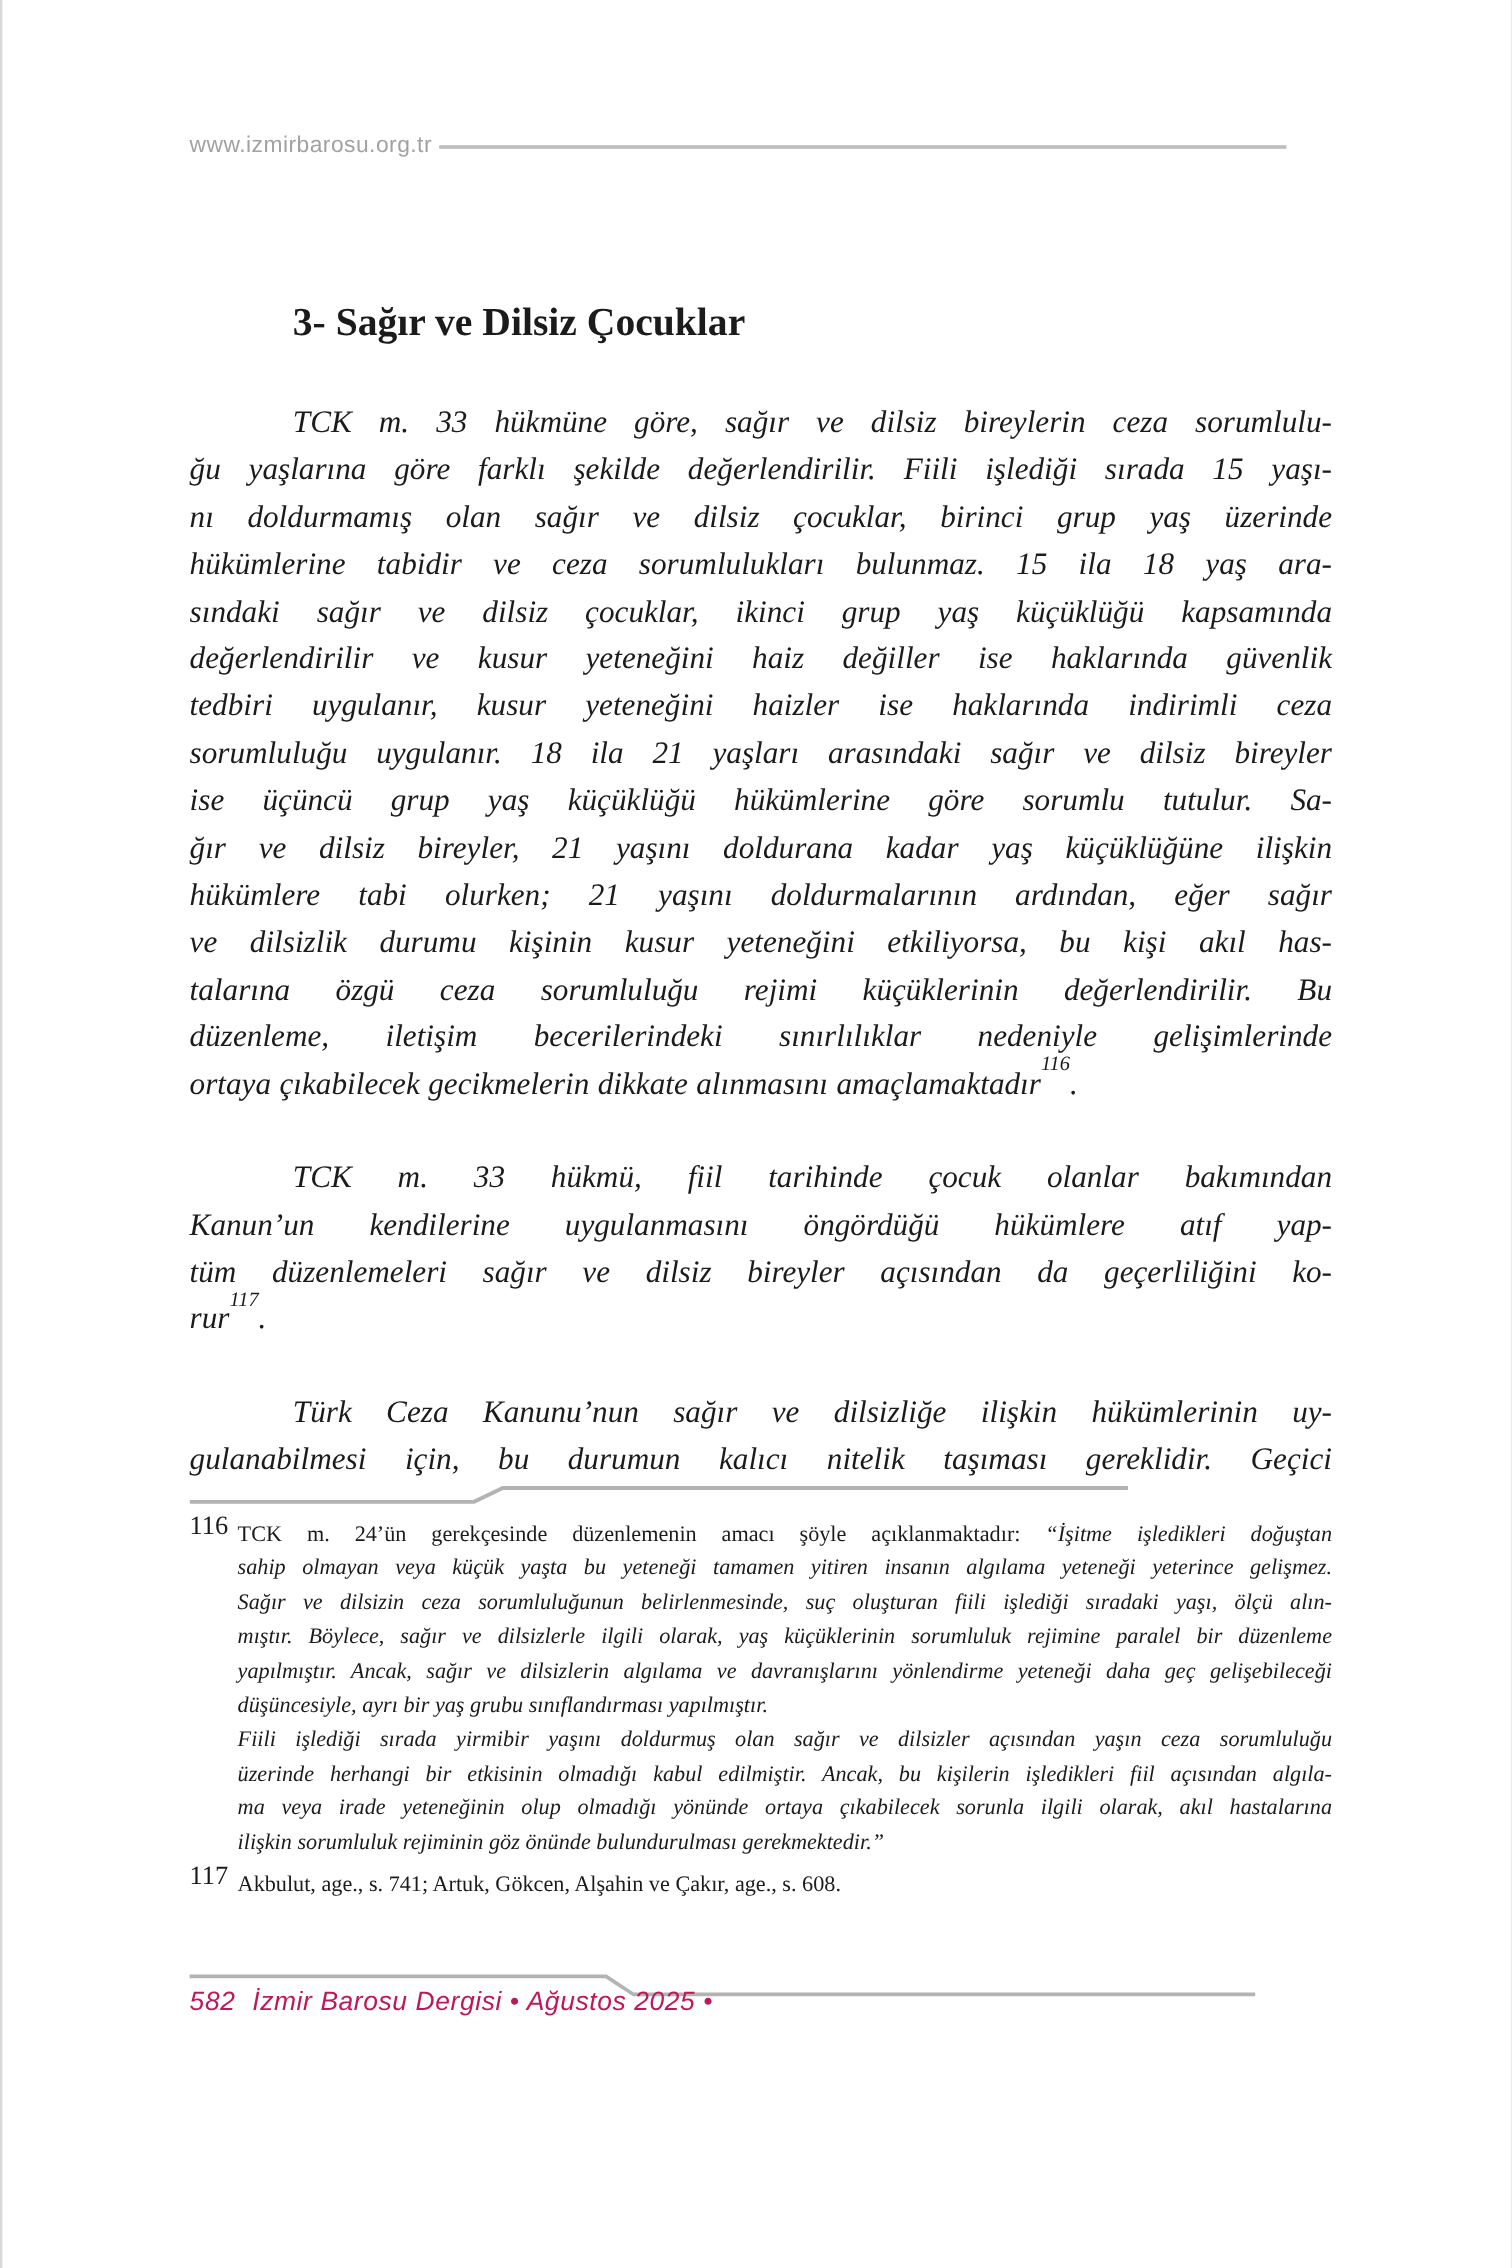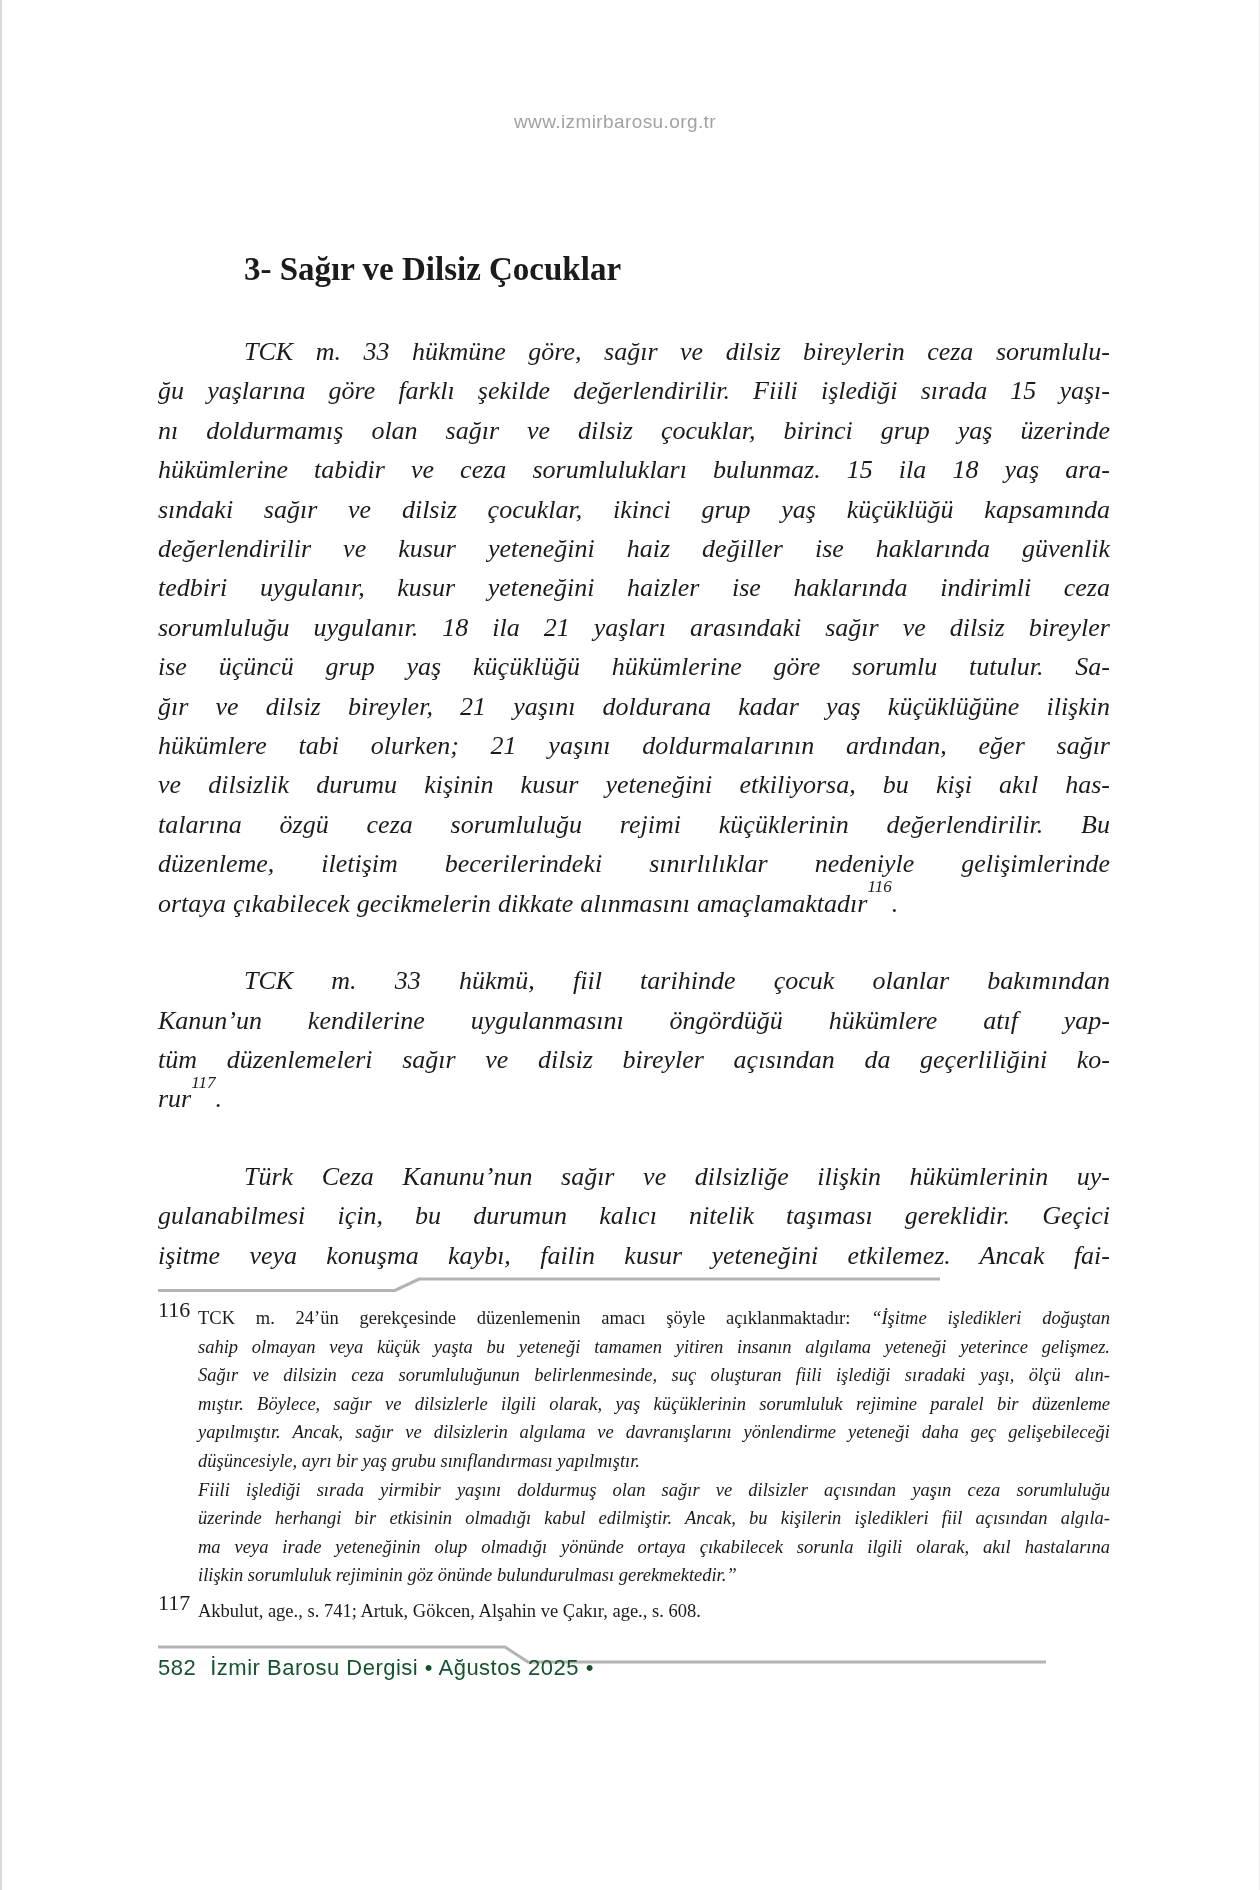--- a/index.html
+++ b/index.html
@@ -10,21 +10,20 @@
     overflow:hidden;
     font-family:"Liberation Serif", serif;
     color:#1b1b1b;
     box-shadow: inset 2px 0 0 #d9d9d9, inset -1px 0 0 #ececec;
   }
   
   .page-header{
     position:absolute;top:111px;left:158px;right:188px;
     display:flex;align-items:center;
     font-family:"Liberation Sans", sans-serif;
-    flex-direction:column;
   }
   .header-url{font-size:19px;color:#a2a2a2;letter-spacing:.4px;white-space:nowrap;}
   .header-rule{flex:1;height:3px;background:#bdbdbd;margin-left:6px;}
   
   .content{position:absolute;top:250px;left:158px;width:952px;}
   .section-heading{
     margin:0 0 44px 0;
     font-size:33px;font-weight:bold;line-height:38px;
     text-indent:86px;
   }
@@ -57,22 +56,23 @@
   }
   .fn-line{text-align:justify;text-align-last:justify;}
   .fn-line.nolast{text-align:left;text-align-last:auto;}
   .fn-line .it{font-style:italic;}
   
   .page-footer{position:absolute;left:0;top:1643px;width:1260px;height:70px;}
   .footer-rule{position:absolute;left:0;top:0;}
   .footer-text{
     position:absolute;left:158px;top:12px;
     font-family:"Liberation Sans", sans-serif;
-    font-size:22px;color:#14532d;letter-spacing:.5px;
+    font-size:22px;color:#be185d;letter-spacing:.5px;
     white-space:nowrap;
+    font-style:italic;
   }
   .footer-text .pageno{margin-right:14px;}
 </style>
 </head>
 <body>
 
 <div class="page">
 
   <div class="page-header">
     <span class="header-url">www.izmirbarosu.org.tr</span>
@@ -102,21 +102,20 @@
         </div>
         <div class="para">
           <div class="bline indent">TCK m. 33 hükmü, fiil tarihinde çocuk olanlar bakımından</div>
           <div class="bline">Kanun’un kendilerine uygulanmasını öngördüğü hükümlere atıf yap-</div>
           <div class="bline">tüm düzenlemeleri sağır ve dilsiz bireyler açısından da geçerliliğini ko-</div>
           <div class="bline nolast">rur<sup class="ref">117</sup>.</div>
         </div>
         <div class="para">
           <div class="bline indent">Türk Ceza Kanunu’nun sağır ve dilsizliğe ilişkin hükümlerinin uy-</div>
           <div class="bline">gulanabilmesi için, bu durumun kalıcı nitelik taşıması gereklidir. Geçici</div>
-          <div class="bline">işitme veya konuşma kaybı, failin kusur yeteneğini etkilemez. Ancak fai-</div>
         </div>
       </div>
 
     <svg class="fn-divider" width="952" height="17" viewBox="0 0 952 17">
       <polyline points="0,13.5 237,13.5 261,2 782,2" fill="none" stroke="#b3b3b3" stroke-width="3.2"></polyline>
     </svg>
 
     <div class="footnotes">
         <div class="footnote">
           <span class="fn-num">116</span>

